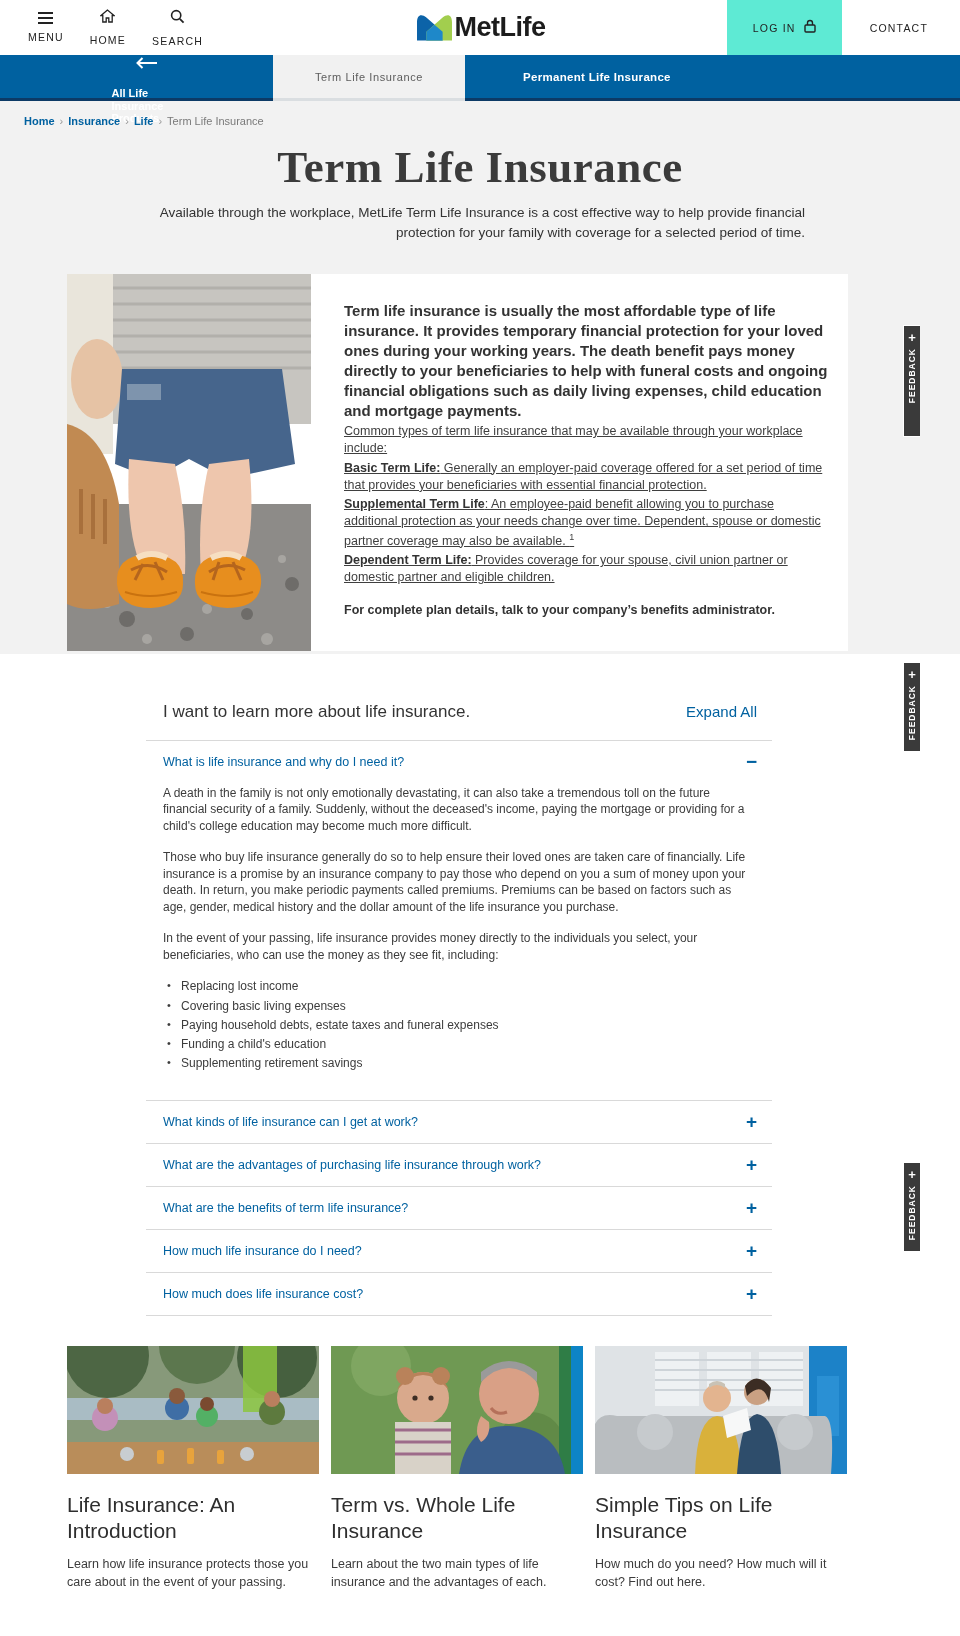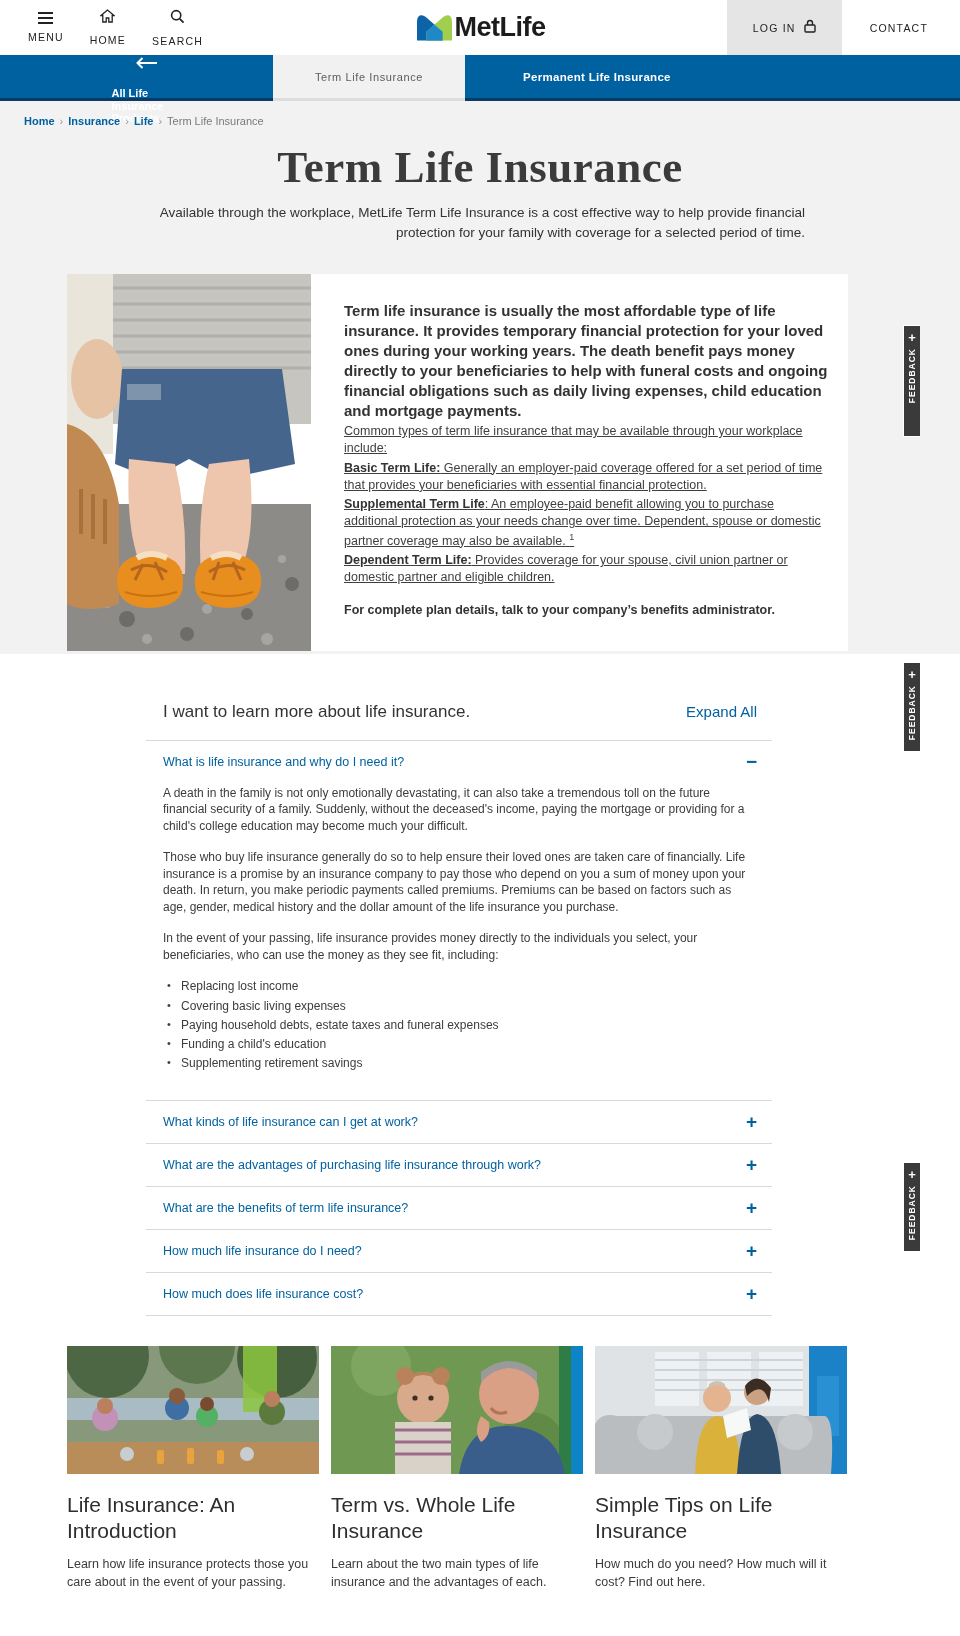--- a/index.html
+++ b/index.html
@@ -18,21 +18,21 @@
     position:relative; z-index:5;
   }
   .hdr-left { display:flex; align-items:center; gap:26px; padding-left:28px; }
   .hdr-item { display:flex; align-items:center; gap:7px; cursor:pointer;flex-direction:column; }
   .hdr-item span.lbl { font-size:10.5px; letter-spacing:1.2px; color:#222; font-weight:400; }
   .burger { display:flex; flex-direction:column; gap:3px; }
   .burger i { display:block; width:15px; height:2px; background:#222; }
   .logo-wrap { position:absolute; left:50%; top:50%; transform:translate(-50%,-50%); display:flex; align-items:center; }
   .wordmark { font-size:27px; font-weight:700; color:#1c1c1c; letter-spacing:-0.5px; }
   .hdr-right { margin-left:auto; display:flex; align-items:stretch; height:55px; }
-  .login-block { background:#e5e5e5; display:flex; align-items:center; gap:8px; padding:0 26px; cursor:pointer; }
+  .login-block { background:#5eead4; display:flex; align-items:center; gap:8px; padding:0 26px; cursor:pointer; }
   .login-block .lbl { font-size:10.5px; letter-spacing:1.2px; color:#222; }
   .contact-block { display:flex; align-items:center; padding:0 32px 0 28px; cursor:pointer; }
   .contact-block .lbl { font-size:10.5px; letter-spacing:1.2px; color:#222; }
   
   .tabbar { display:flex; height:46px; }
   .tab-back {
     width:273px; background:#0061a0; border-bottom:3px solid #0c3a66;
     display:flex; align-items:center; gap:14px; padding-left:20px; cursor:pointer;flex-direction:column;
   }
   .tab-back .back-text { color:#fff; font-weight:700; font-size:11px; line-height:12.5px; width:70px; }
@@ -283,21 +283,21 @@
     <span class="faq-heading">I want to learn more about life insurance.</span>
     <span class="expand-all">Expand All</span>
   </div>
   <div class="faq-divider"></div>
 
   <div class="acc-row">
     <span class="acc-q">What is life insurance and why do I need it?</span>
     <span class="acc-icon">−</span>
   </div>
   <div class="acc-body">
-    <p>A death in the family is not only emotionally devastating, it can also take a tremendous toll on the future financial security of a family. Suddenly, without the deceased's income, paying the mortgage or providing for a child's college education may become much your difficult.</p>
+    <p>A death in the family is not only emotionally devastating, it can also take a tremendous toll on the future financial security of a family. Suddenly, without the deceased's income, paying the mortgage or providing for a child's college education may become much more difficult.</p>
     <p>Those who buy life insurance generally do so to help ensure their loved ones are taken care of financially.  Life insurance is a promise by an insurance company to pay those who depend on you a sum of money upon your death. In return, you make periodic payments called premiums. Premiums can be based on factors such as age, gender, medical history and the dollar amount of the life insurance you purchase.</p>
     <p>In the event of your passing, life insurance provides money directly to the individuals you select, your beneficiaries, who can use the money as they see fit, including:</p>
     <ul>
       <li>Replacing lost income</li>
       <li>Covering basic living expenses</li>
       <li>Paying household debts, estate taxes and funeral expenses</li>
       <li>Funding a child's education</li>
       <li>Supplementing retirement savings</li>
     </ul>
   </div>

